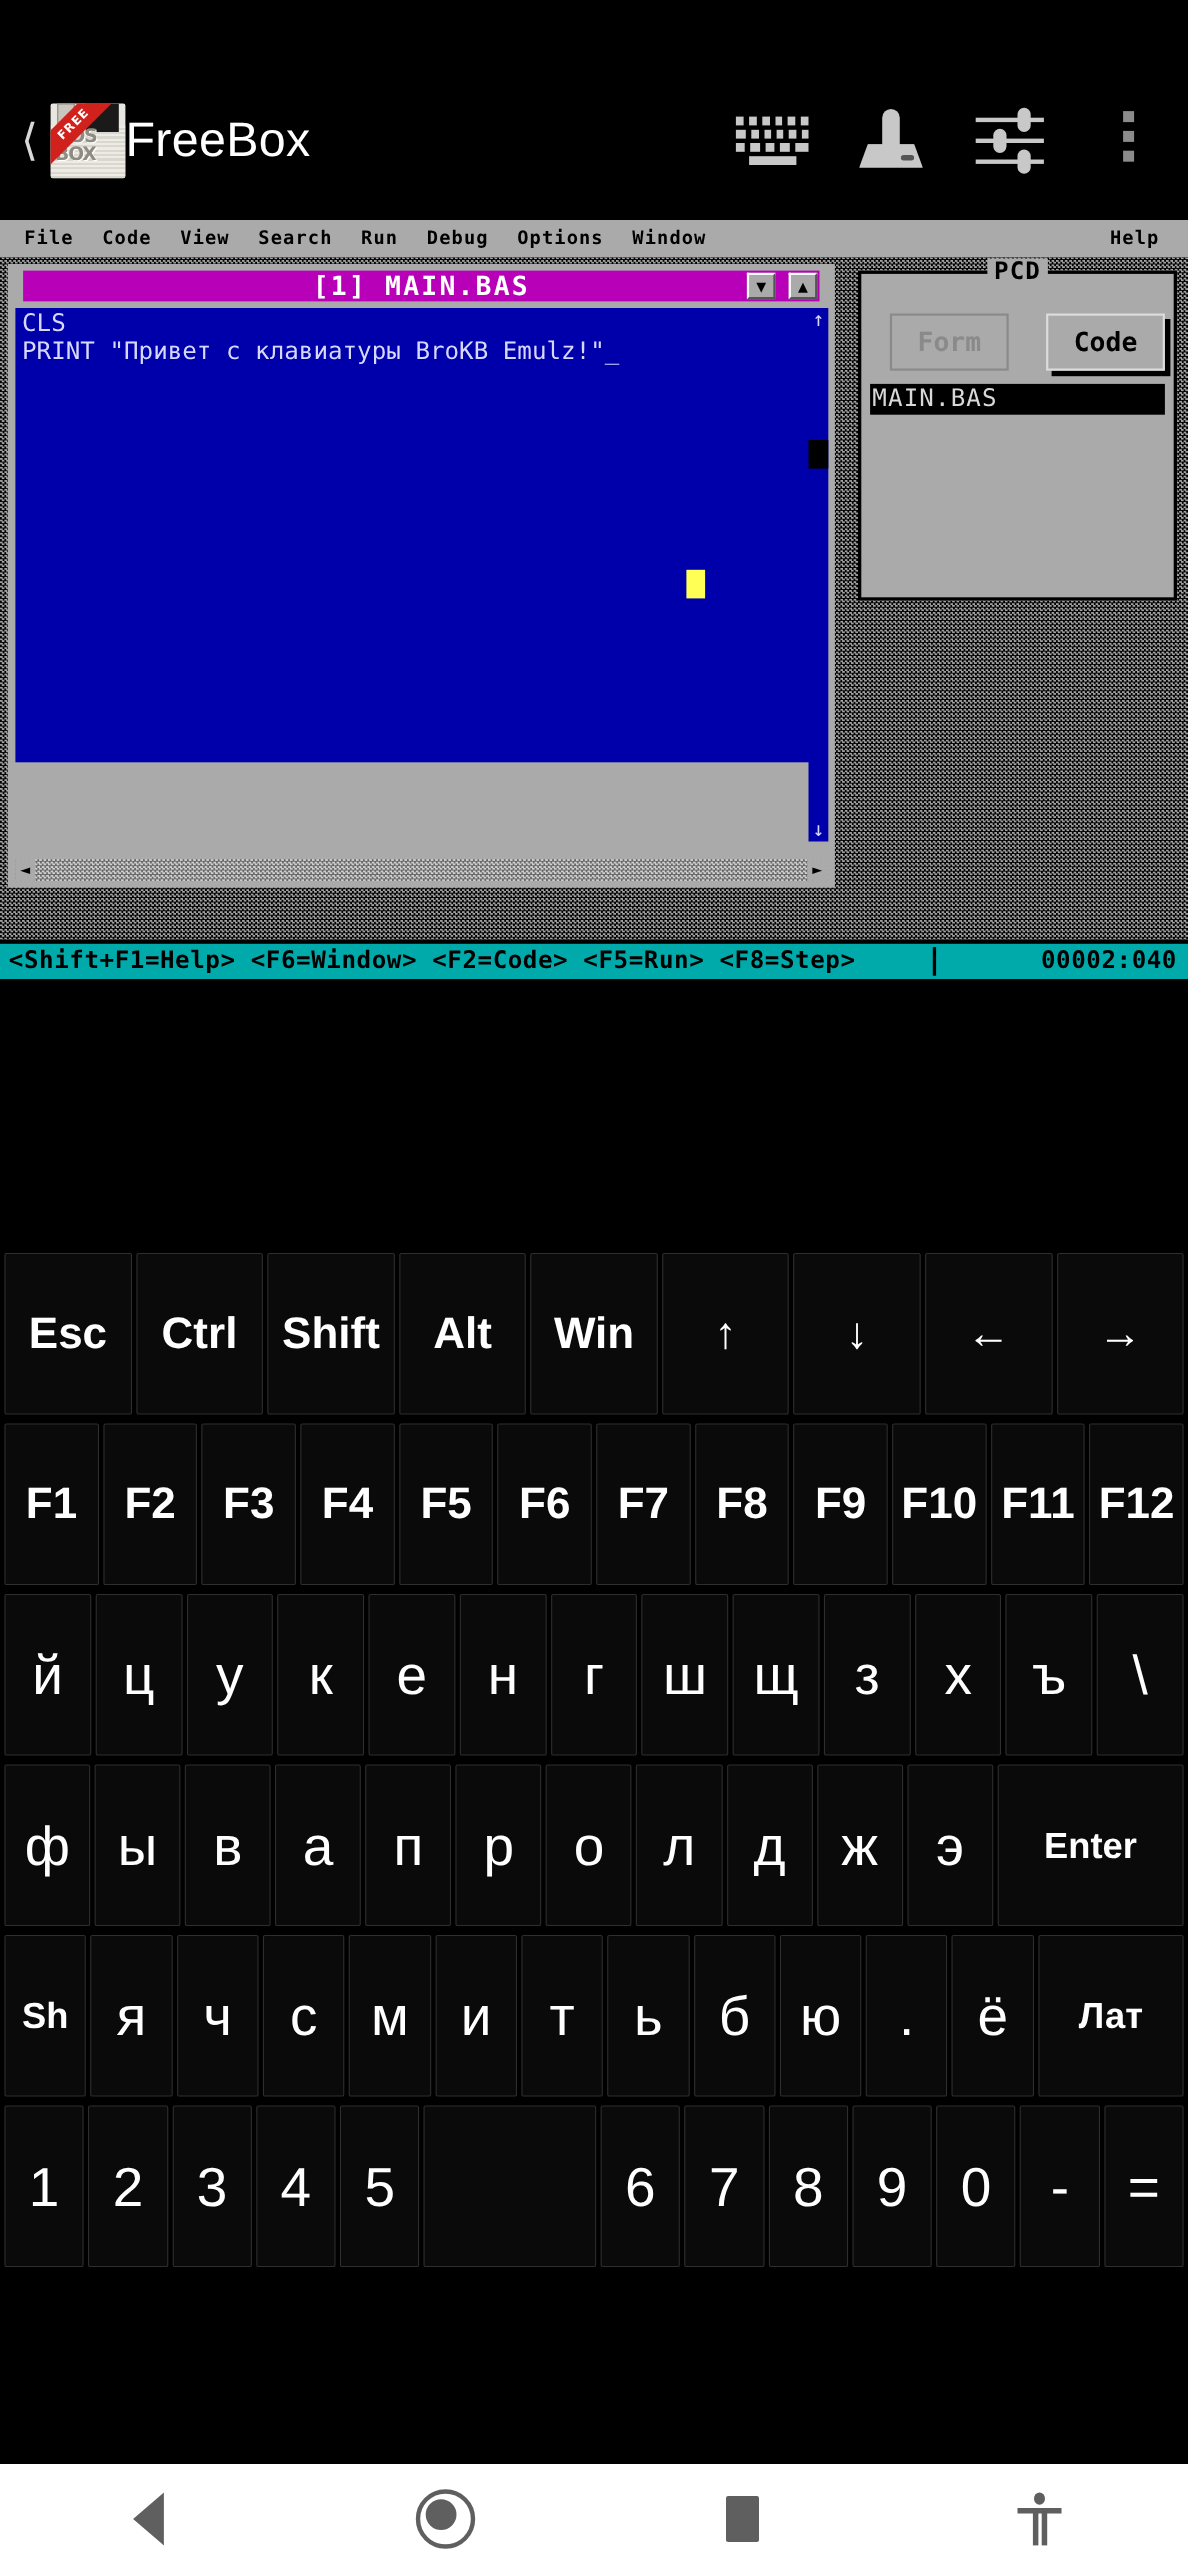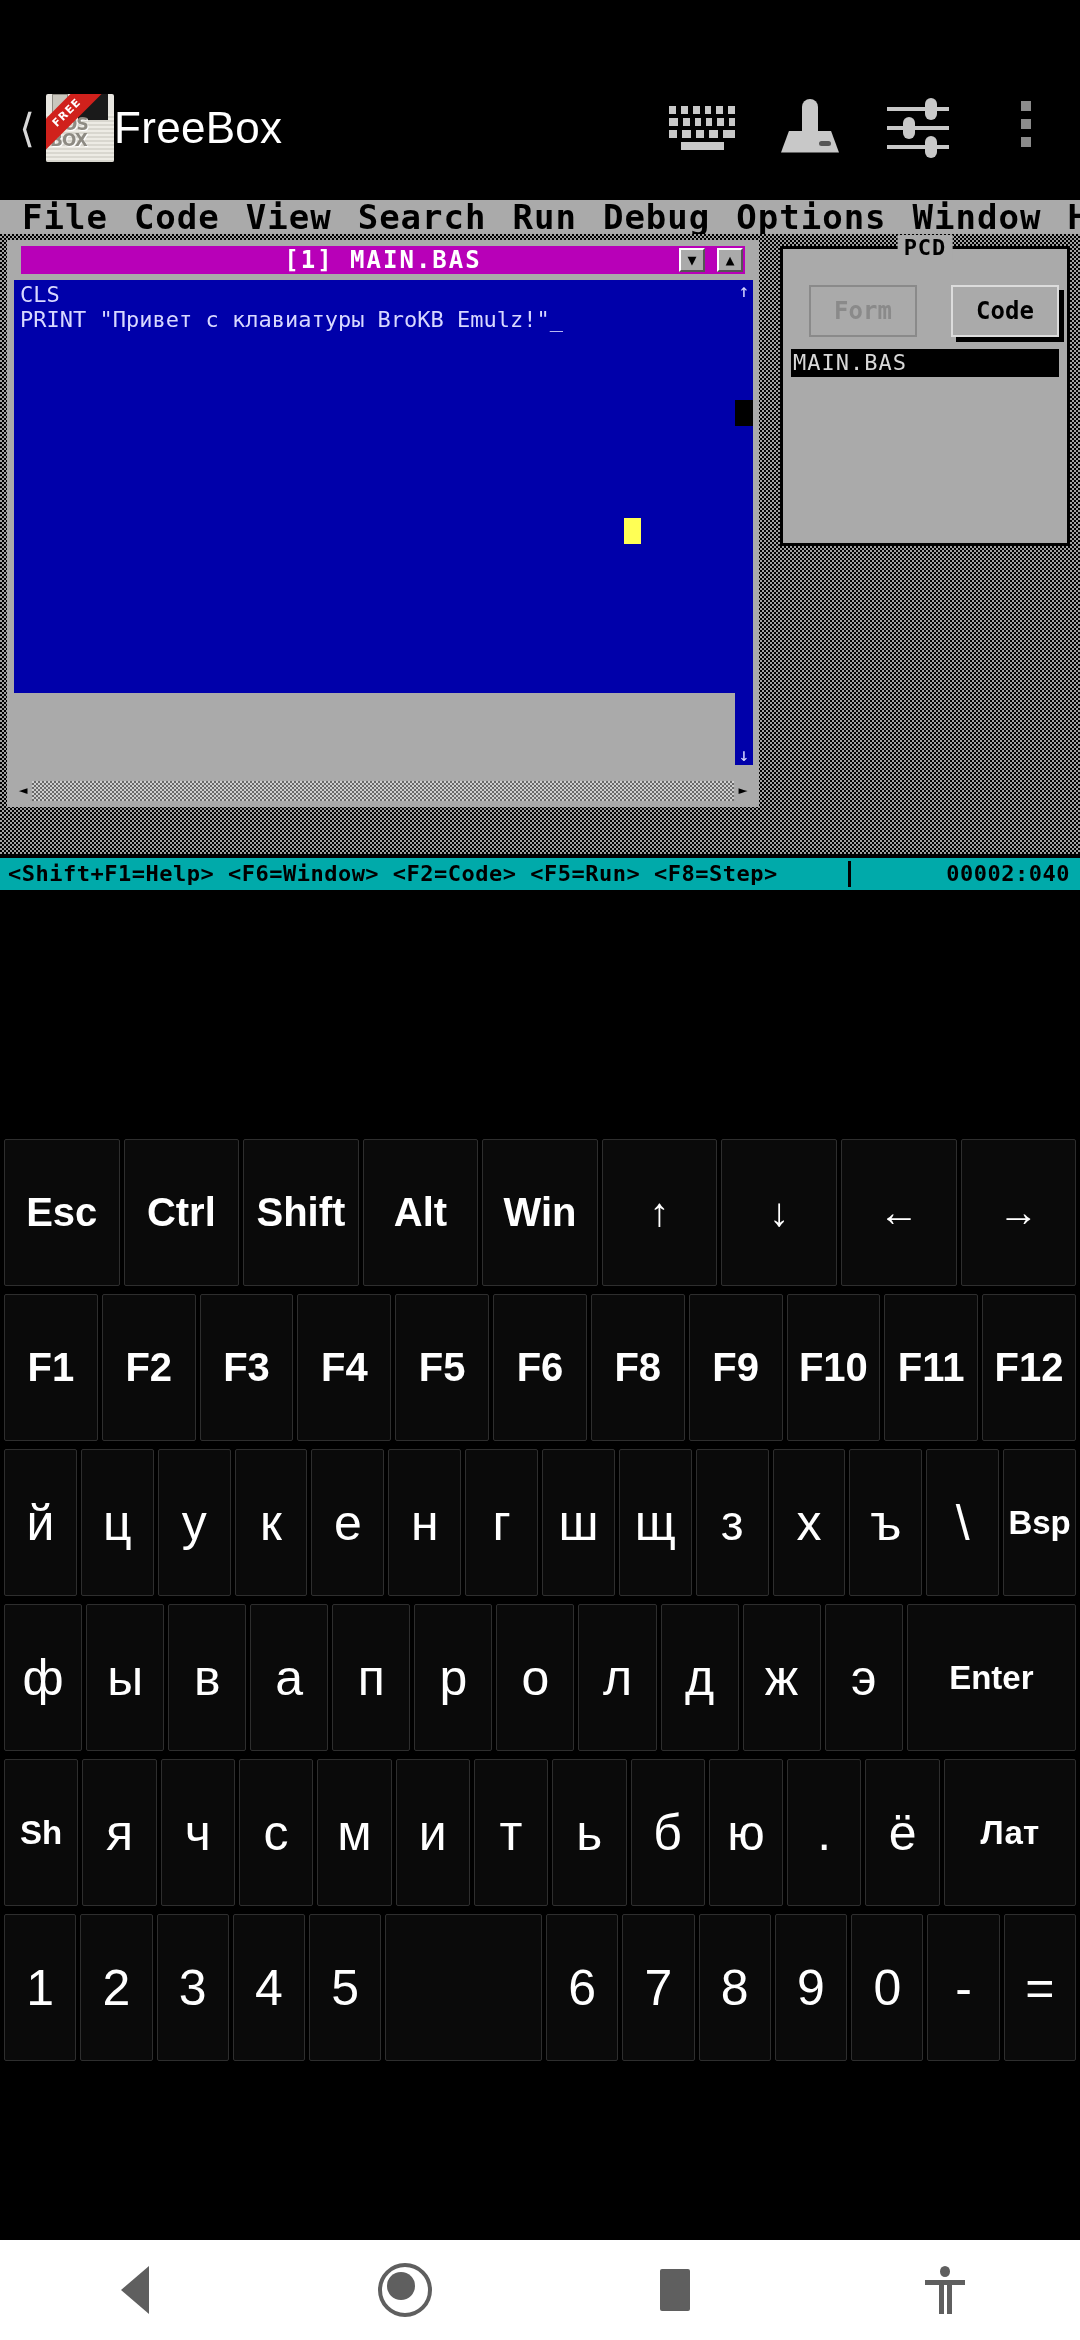--- a/index.html
+++ b/index.html
@@ -38,21 +38,21 @@
   
   .sld-ico{width:62px;height:58px;position:relative;}
   .sld-ico .ln{position:absolute;left:0;width:62px;height:4px;background:#c8c8c8;}
   .sld-ico .nb{position:absolute;width:12px;height:22px;background:#c8c8c8;border-radius:6px;}
   
   .ovf{width:10px;}
   .ovf i{display:block;width:10px;height:10px;background:#8b8b8b;margin-bottom:8px;}
 
   
   .dos{width:1080px;height:690px;background:#000;position:relative;font-family:"DejaVu Sans Mono","Liberation Mono",monospace;}
-  .dos-menubar{height:34px;background:#aaaaaa;color:#000;display:flex;align-items:center;font-size:34px;font-weight:bold;letter-spacing:1px;}
+  .dos-menubar{height:34px;background:#aaaaaa;color:#000;display:flex;align-items:center;font-size:17px;font-weight:bold;letter-spacing:1px;}
   .dos-menubar .mi{margin-right:26px;}
   .dos-menubar .mi:first-child{margin-left:22px;}
   .dos-menubar .spacer{flex:1;}
   .dos-menubar .mi.help{margin-right:26px;}
 
   .dos-desktop{position:absolute;left:0;top:34px;width:1080px;height:620px;
      background-color:#545454;
      background-image:repeating-conic-gradient(#a0a0a0 0% 25%, #000 0% 50%);
      background-size:4px 4px;}
 
@@ -273,20 +273,21 @@
   </div>
 
 
   <div class="krow fkeys">
     <div class="vkey">F1</div>
     <div class="vkey">F2</div>
     <div class="vkey">F3</div>
     <div class="vkey">F4</div>
     <div class="vkey">F5</div>
     <div class="vkey">F6</div>
+    <div class="vkey">F7</div>
     <div class="vkey">F8</div>
     <div class="vkey">F9</div>
     <div class="vkey">F10</div>
     <div class="vkey">F11</div>
     <div class="vkey">F12</div>
   </div>
 
   <div class="krow letters">
     <div class="vkey">й</div>
     <div class="vkey">ц</div>
@@ -294,21 +295,20 @@
     <div class="vkey">к</div>
     <div class="vkey">е</div>
     <div class="vkey">н</div>
     <div class="vkey">г</div>
     <div class="vkey">ш</div>
     <div class="vkey">щ</div>
     <div class="vkey">з</div>
     <div class="vkey">х</div>
     <div class="vkey">ъ</div>
     <div class="vkey">\</div>
-    <div class="vkey small">Bsp</div>
   </div>
 
   <div class="krow letters">
     <div class="vkey">ф</div>
     <div class="vkey">ы</div>
     <div class="vkey">в</div>
     <div class="vkey">а</div>
     <div class="vkey">п</div>
     <div class="vkey">р</div>
     <div class="vkey">о</div>

